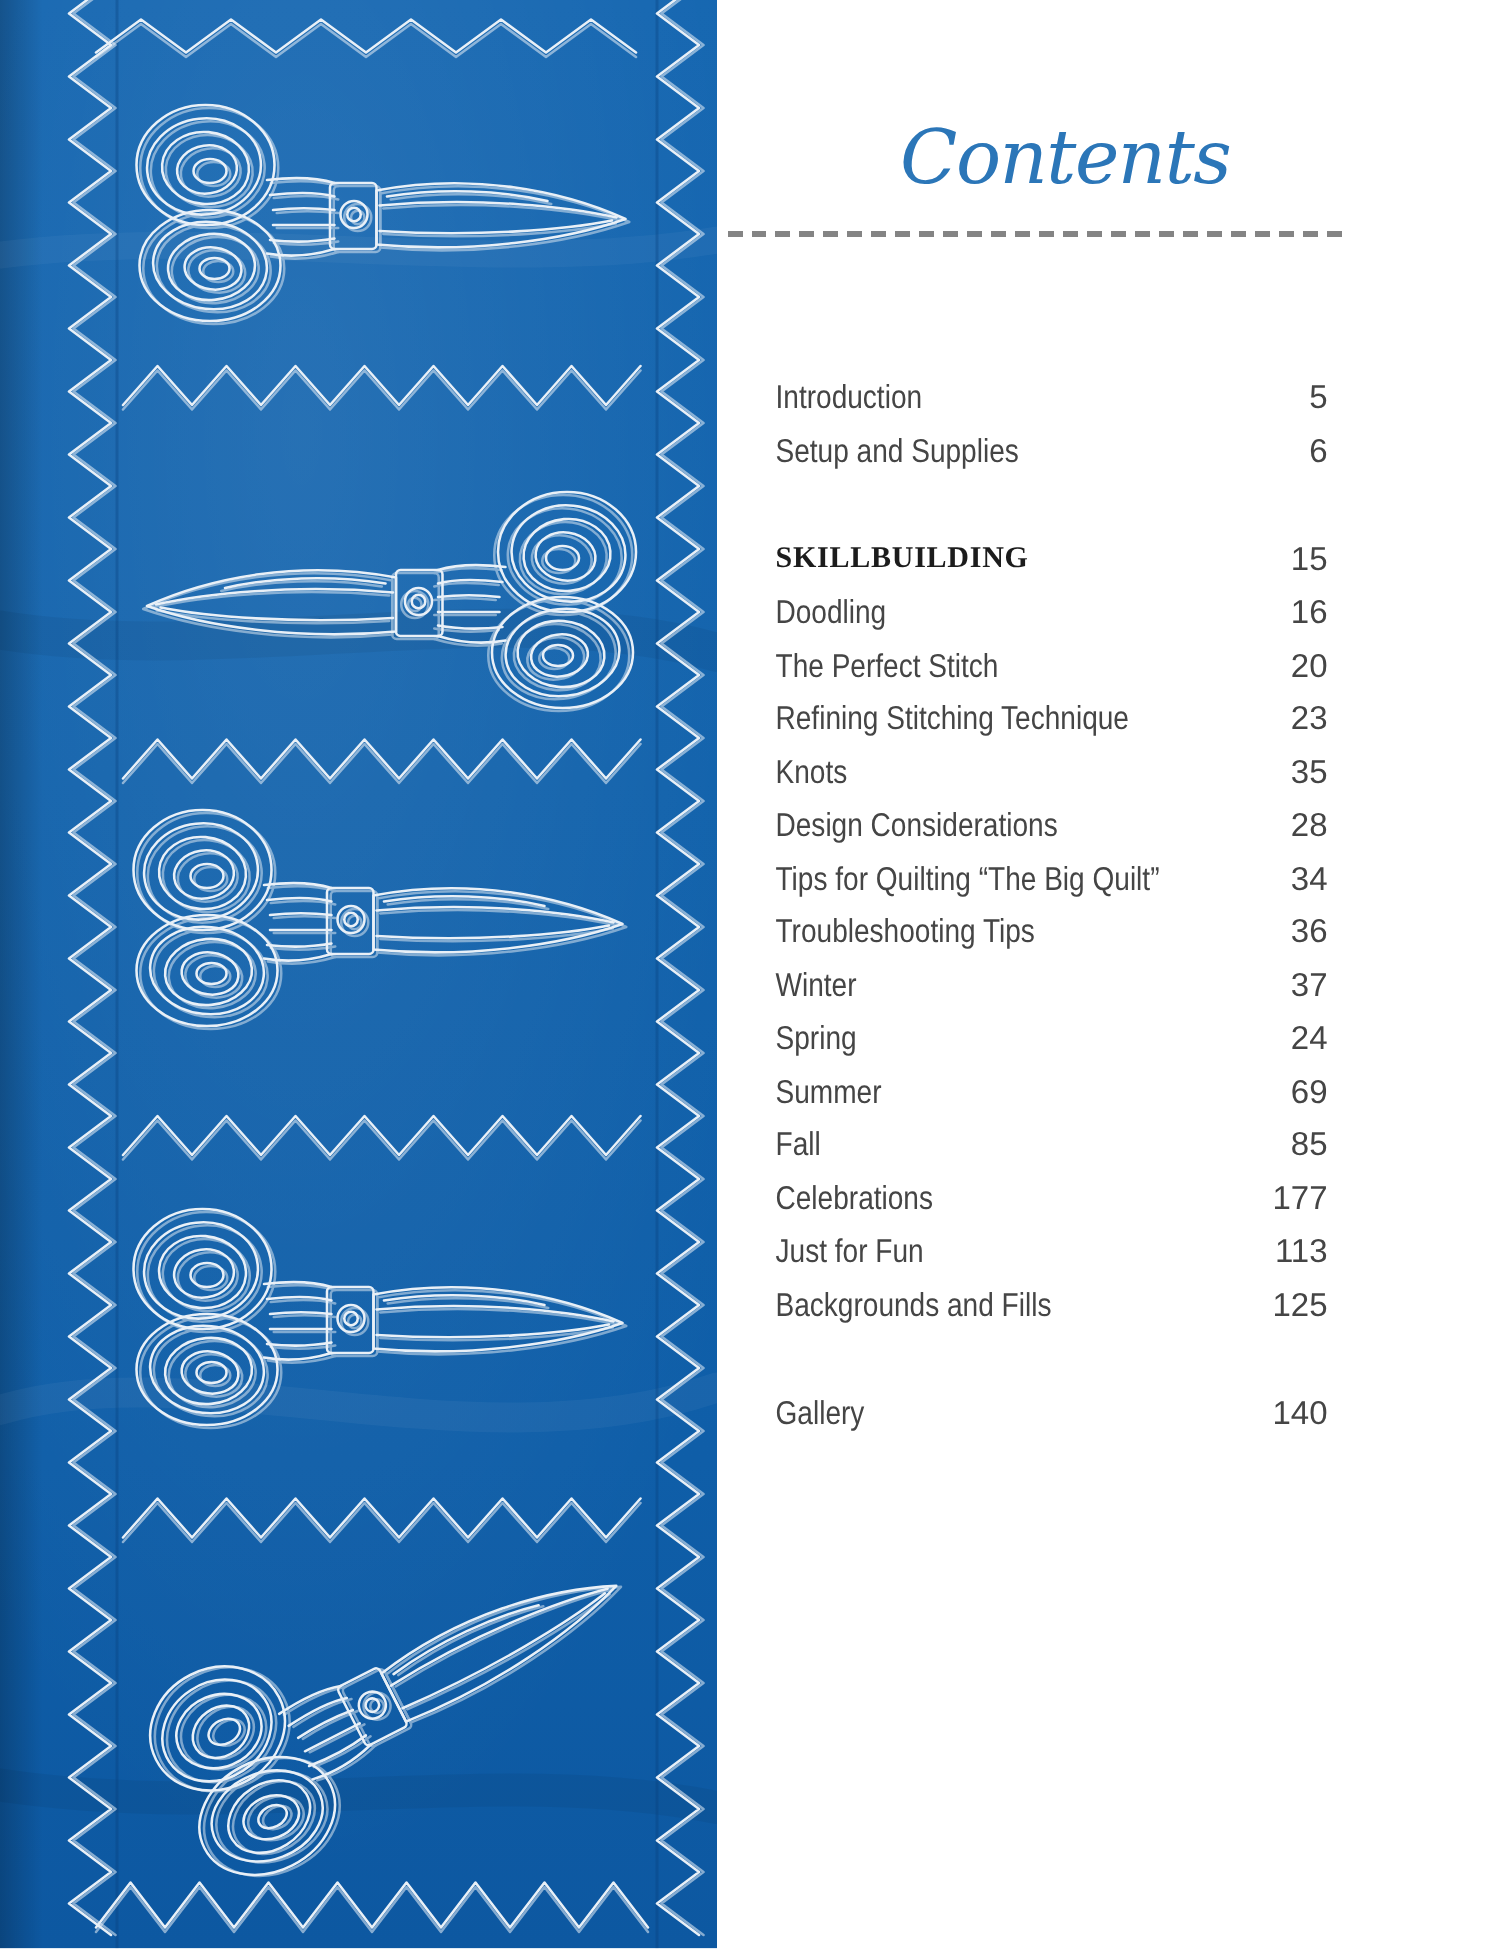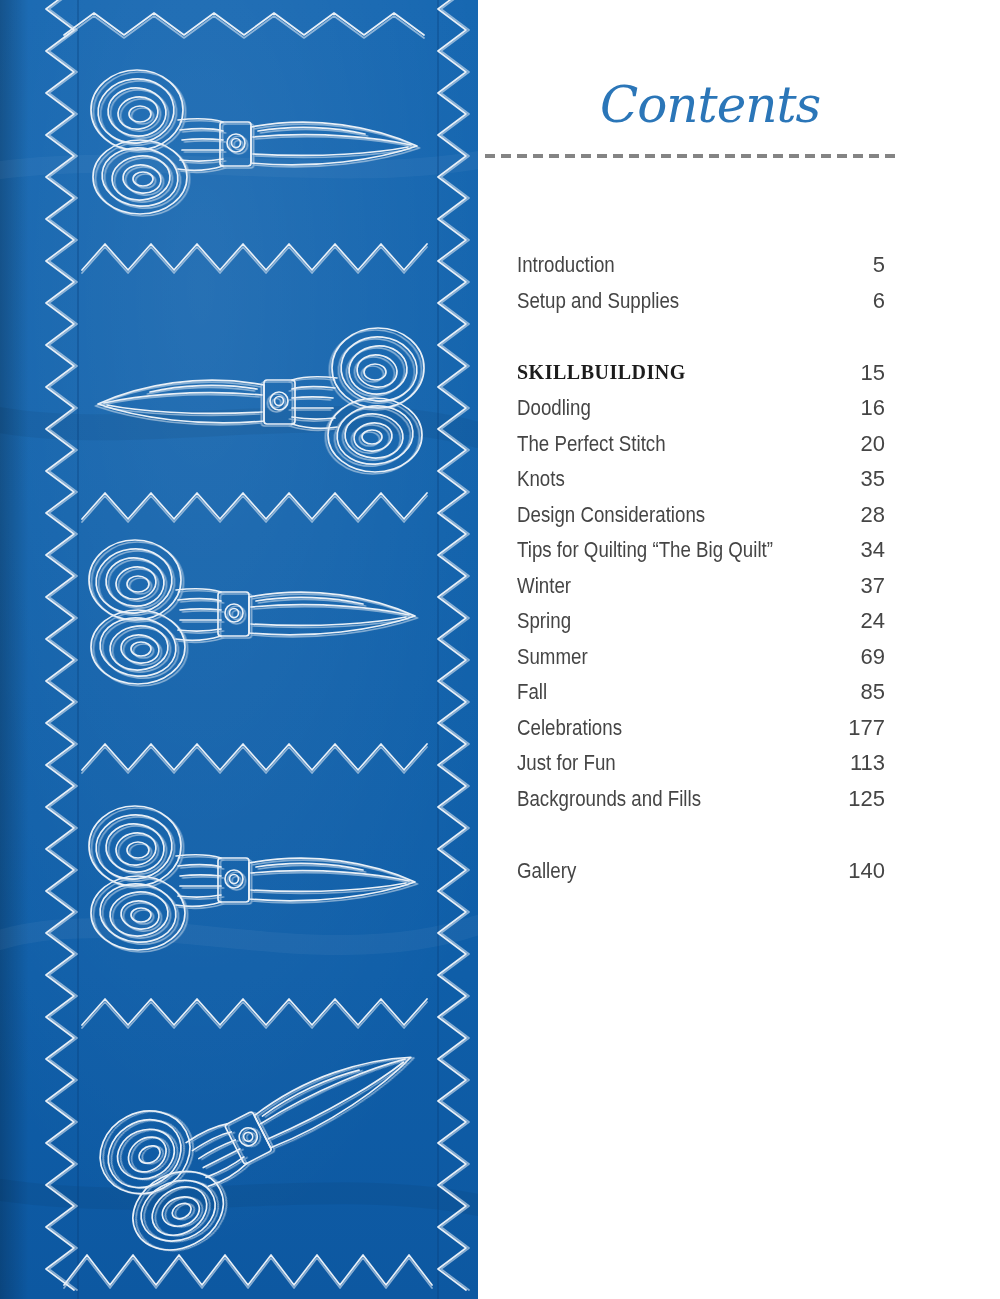--- a/index.html
+++ b/index.html
@@ -176,30 +176,38 @@
       </div>
       <div class="row">
         <span class="label">Doodling</span>
         <span class="pageno">16</span>
       </div>
       <div class="row">
         <span class="label">The Perfect Stitch</span>
         <span class="pageno">20</span>
       </div>
       <div class="row">
+        <span class="label">Refining Stitching Technique</span>
+        <span class="pageno">23</span>
+      </div>
+      <div class="row">
         <span class="label">Knots</span>
         <span class="pageno">35</span>
       </div>
       <div class="row">
         <span class="label">Design Considerations</span>
         <span class="pageno">28</span>
       </div>
       <div class="row">
         <span class="label">Tips for Quilting “The Big Quilt”</span>
         <span class="pageno">34</span>
+      </div>
+      <div class="row">
+        <span class="label">Troubleshooting Tips</span>
+        <span class="pageno">36</span>
       </div>
       <div class="row">
         <span class="label">Winter</span>
         <span class="pageno">37</span>
       </div>
       <div class="row">
         <span class="label">Spring</span>
         <span class="pageno">24</span>
       </div>
       <div class="row">

